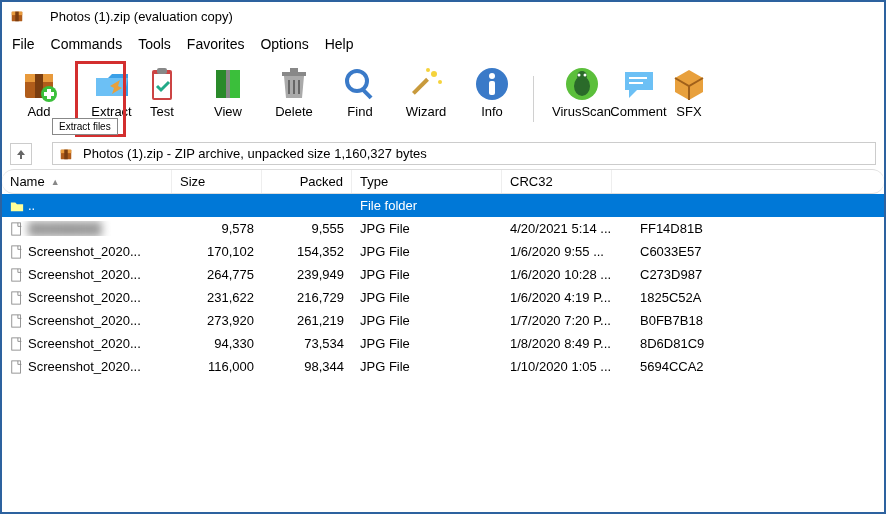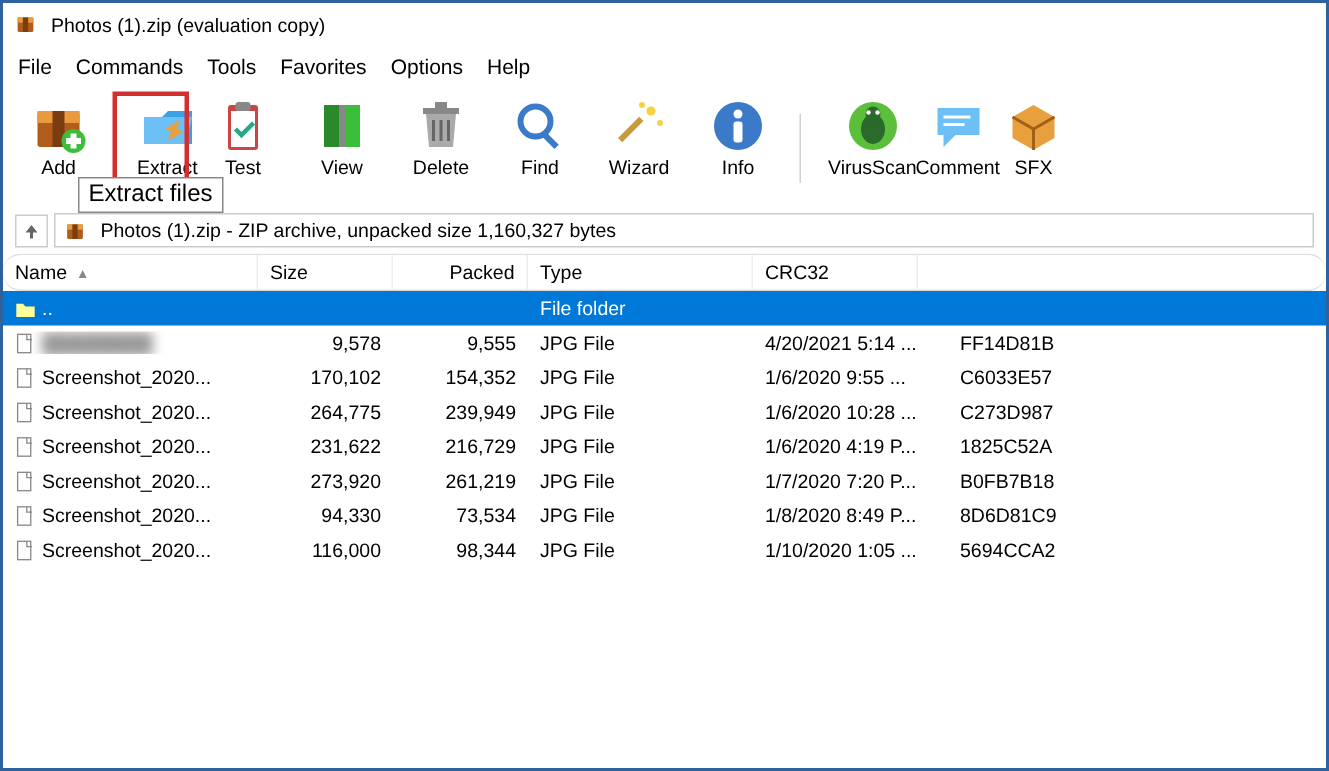--- a/index.html
+++ b/index.html
@@ -1,31 +1,31 @@
 <!DOCTYPE html>
 <html><head>
 <meta charset="utf-8">
 <style>
   * { margin: 0; padding: 0; box-sizing: border-box; }
   body { background: #fff; font-family: "Segoe UI", Tahoma, sans-serif; font-size: 13px; color: #000; width: 886px; height: 514px; border: 2px solid #2d629f; display: flex; flex-direction: column; overflow: hidden; }
 
-  .titlebar { display: flex; align-items: center; padding: 4px 8px; height: 28px; gap: 6px; }
+  .titlebar { display: flex; align-items: center; padding: 4px 8px; height: 28px; gap: 22px; }
   .menubar { display: flex; gap: 16px; padding: 6px 10px; font-size: 14px; }
   .menubar span { cursor: default; }
 
   .toolbar { display: flex; align-items: flex-start; padding: 4px 8px 2px; gap: 8px; flex-wrap: wrap; }
   .tool-btn { display: flex; flex-direction: column; align-items: center; width: 58px; padding: 2px; font-size: 13px; position: relative; }
   .tool-btn.wide { width: 49px; padding-left: 24px; }
   .tool-btn .icon { width: 40px; height: 40px; display: flex; align-items: center; justify-content: center; }
   .tool-btn.highlighted { outline: 3px solid #d32f2f; outline-offset: -2px; }
   .sep { width: 1px; height: 46px; background: #d0d0d0; align-self: center; margin: 0 4px; }
 
-  .tooltip { position: absolute; top: 60px; left: 50px; background: #fff; border: 1px solid #888; padding: 2px 6px; font-size: 16px; white-space: nowrap; z-index: 10; }
-
-  .pathbar { display: flex; align-items: center; padding: 4px 8px; gap: 4px; }
+  .tooltip { position: absolute; top: 60px; left: 50px; background: #fff; border: 1px solid #888; padding: 2px 6px; font-size: 10px; white-space: nowrap; z-index: 10; }
+
+  .pathbar { display: flex; align-items: center; padding: 4px 8px; gap: 20px; }
   .pathbox { flex: 1; border: 1px solid #ccc; padding: 3px 6px; display: flex; align-items: center; gap: 6px; font-size: 13px; }
   .up-btn { width: 22px; height: 22px; border: 1px solid #ccc; display: flex; align-items: center; justify-content: center; font-size: 14px; color: #555; }
 
   .list-header { display: flex; border-top: 1px solid #ddd; border-bottom: 1px solid #ddd; font-size: 13px; background: #fff; border-radius: 12px; }
   .list-header .col { padding: 4px 8px; border-right: 1px solid #eee; display: flex; align-items: center; }
   .sort-ind { margin-left: 6px; color: #888; font-size: 9px; }
 
   .col-name   { width: 170px; text-align: left; }
   .col-size   { width: 90px;  text-align: right; }
   .col-packed { width: 90px;  text-align: right; justify-content: flex-end; }

